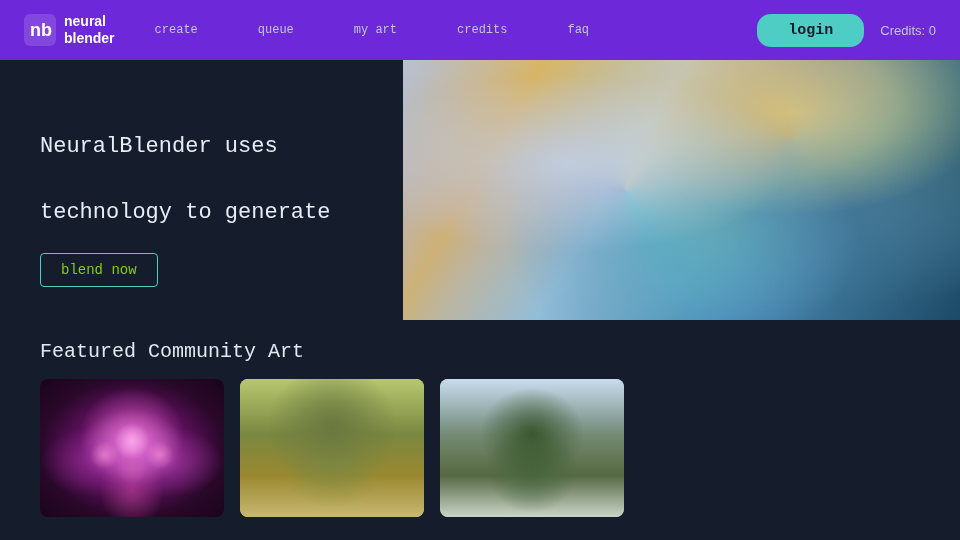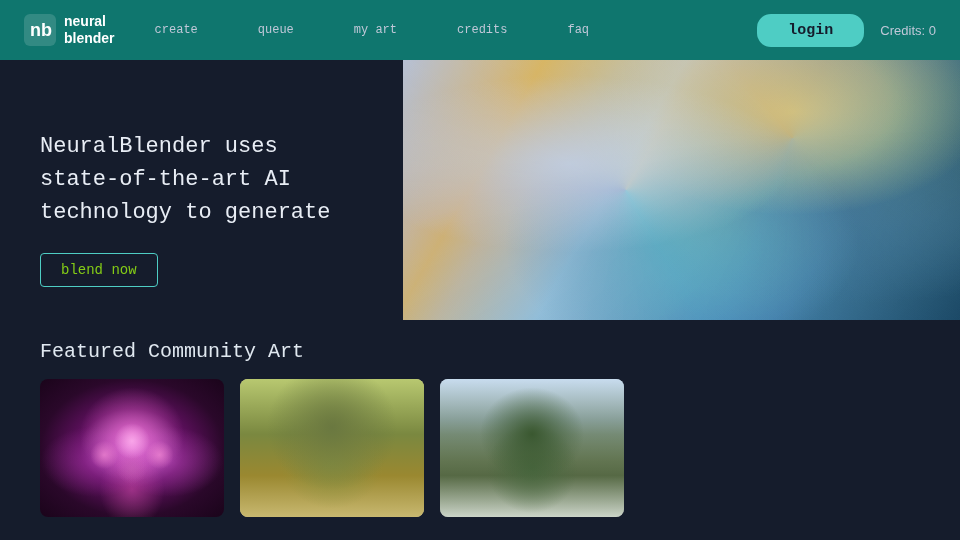--- a/index.html
+++ b/index.html
@@ -11,21 +11,21 @@
       color: #e0e0e0;
       overflow: hidden;
     }
 
     
     .navbar {
       display: flex;
       align-items: center;
       padding: 0 24px;
       height: 60px;
-      background-color: #0f766e;
+      background-color: #6d28d9;
       position: relative;
       z-index: 10;
     }
     .logo-area {
       display: flex;
       align-items: center;
       gap: 8px;
       margin-right: 40px;
     }
     .logo-icon {
@@ -260,21 +260,21 @@
 
   <div class="hero-bg">
     <div class="hero-bg-inner"></div>
     <div class="hero-bg-swirl"></div>
   </div>
   <div class="hero-fade"></div>
 
   <div class="hero-content">
     <p class="hero-title">
       <span>NeuralBlender uses</span><br>
-      <span>state-of-the-art AI</span><br>
+      <br>
       <span>technology to generate</span><br>
     </p>
     <button class="blend-btn">blend now</button>
   </div>
 </section>
 
 <section class="featured">
   <h2 class="featured-title">Featured Community Art</h2>
   <div class="art-grid">
     <div class="art-card art-card-1"></div>

